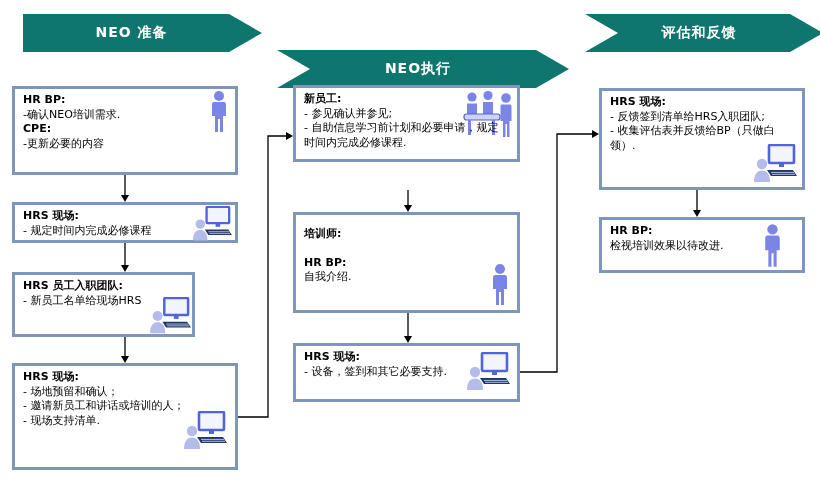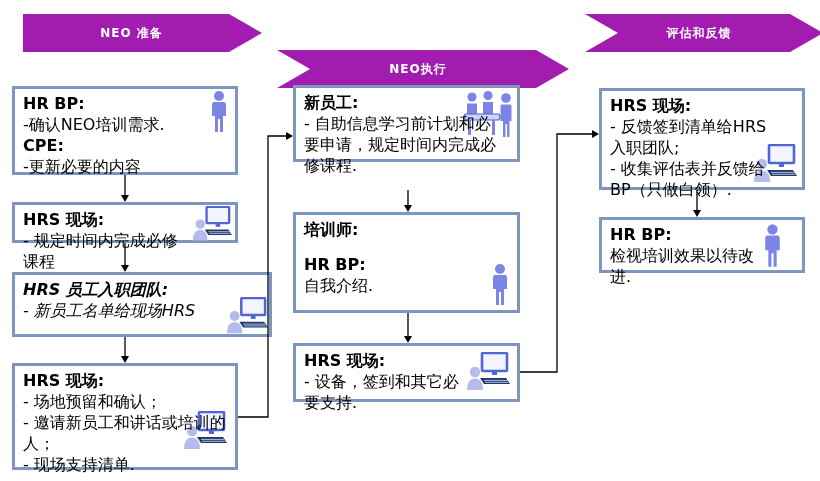--- a/index.html
+++ b/index.html
@@ -1,31 +1,31 @@
 <!DOCTYPE html>
 <html><head>
 <meta charset="utf-8">
 <style>
   html,body{margin:0;padding:0;background:#fff;}
   body{font-family:"DejaVu Sans","Liberation Sans",sans-serif;}
   #canvas{position:relative;width:820px;height:481px;background:#fff;overflow:hidden;}
 
   
   .banner{
-    position:absolute;top:14px;height:38px;background:#a21caf;color:#fff;
-    font-size:12px;font-weight:bold;display:flex;align-items:center;justify-content:center;
+    position:absolute;top:14px;height:38px;background:#0f766e;color:#fff;
+    font-size:14px;font-weight:bold;display:flex;align-items:center;justify-content:center;
     letter-spacing:1px;
   }
   .banner.point{clip-path:polygon(0 0,calc(100% - 33px) 0,100% 50%,calc(100% - 33px) 100%,0 100%);padding-right:22px;}
   .banner.notch{clip-path:polygon(0 0,calc(100% - 33px) 0,100% 50%,calc(100% - 33px) 100%,0 100%,33px 50%);padding-left:8px;padding-right:18px;}
 
   
   .box{
     position:absolute;background:#fff;border:3px solid #7E96BE;box-sizing:border-box;
-    color:#000;font-size:16px;line-height:1.32;z-index:1;
+    color:#000;font-size:11px;line-height:1.32;z-index:1;
   }
   .txt{padding:4px 7px 3px 8px;position:relative;z-index:2;}
   .ln{white-space:pre-wrap;}
   .bold{font-weight:bold;}
   .gap{height:14px;}
   .pr18{padding-right:18px;}
   .pr20{padding-right:20px;}
 
   .icon{position:absolute;z-index:1;}
 
@@ -69,21 +69,21 @@
       <rect x="16" y="1" width="25" height="18" rx="1" fill="#F2F5FE" stroke="#5065D6" stroke-width="2.6"></rect>
       <rect x="26" y="19" width="5" height="4" fill="#5065D6"></rect>
       <path d="M14,26 L40,26 L44,32 L18,32 Z" fill="#1F3864"></path>
       <line x1="18" y1="28.4" x2="41" y2="28.4" stroke="#B3BCEA" stroke-width="1"></line>
       <line x1="19" y1="30.3" x2="42" y2="30.3" stroke="#B3BCEA" stroke-width="1"></line>
       <circle cx="9" cy="20" r="5.2" fill="#B3BCEA"></circle>
       <path d="M1,38 C1,29 5,26.5 9,26.5 C13,26.5 17,29 17,38 Z" fill="#B3BCEA"></path>
     </svg>
   </div>
 
-  <div class="box" style="left:12px;top:272px;width:260px;height:65px;font-style:italic;">
+  <div class="box" style="left:12px;top:272px;width:183px;height:65px;">
     <div class="txt">
       <div class="ln bold">HRS 员工入职团队:</div>
       <div class="ln">- 新员工名单给现场HRS</div>
     </div>
     <svg class="icon" style="right:1px;bottom:-3px;width:42px;height:40px;" viewBox="0 0 44 42">
       <rect x="16" y="1" width="25" height="18" rx="1" fill="#F2F5FE" stroke="#5065D6" stroke-width="2.6"></rect>
       <rect x="26" y="19" width="5" height="4" fill="#5065D6"></rect>
       <path d="M14,26 L40,26 L44,32 L18,32 Z" fill="#1F3864"></path>
       <line x1="18" y1="28.4" x2="41" y2="28.4" stroke="#B3BCEA" stroke-width="1"></line>
       <line x1="19" y1="30.3" x2="42" y2="30.3" stroke="#B3BCEA" stroke-width="1"></line>
@@ -106,37 +106,38 @@
       <line x1="18" y1="28.4" x2="41" y2="28.4" stroke="#B3BCEA" stroke-width="1"></line>
       <line x1="19" y1="30.3" x2="42" y2="30.3" stroke="#B3BCEA" stroke-width="1"></line>
       <circle cx="9" cy="20" r="5.2" fill="#B3BCEA"></circle>
       <path d="M1,38 C1,29 5,26.5 9,26.5 C13,26.5 17,29 17,38 Z" fill="#B3BCEA"></path>
     </svg>
   </div>
 
   <div class="box" style="left:293px;top:85px;width:227px;height:77px;">
     <div class="txt pr18">
       <div class="ln bold">新员工:</div>
+      <div class="ln">- 参见确认并参见;</div>
       <div class="ln">- 自助信息学习前计划和必要申请，规定时间内完成必修课程.</div>
     </div>
     <svg class="icon" style="right:3px;top:3px;width:52px;height:50px;" viewBox="0 0 52 50">
       <circle cx="10" cy="6" r="4.6" fill="#7B85E6"></circle>
       <path d="M5,12.5 L15,12.5 L15,24 L5,24 Z" fill="#7B85E6"></path>
       <circle cx="26" cy="4.6" r="4.6" fill="#7B85E6"></circle>
       <path d="M21,11 L31,11 L31,24 L21,24 Z" fill="#7B85E6"></path>
       <circle cx="44" cy="7" r="4.8" fill="#7B85E6"></circle>
       <path d="M39,13.5 C39,13.5 38.5,14.5 38.5,16 L38.5,30 L41,30 L41,46 L43.5,46 L43.5,33 L45,33 L45,46 L47.5,46 L47.5,30 L49.5,30 L49.5,16 C49.5,14.5 49,13.5 49,13.5 Z" fill="#7B85E6"></path>
       <rect x="2" y="23" width="36" height="6" rx="2.5" fill="#CDD5F5" stroke="#5065D6" stroke-width="1.2"></rect>
       <rect x="6" y="29" width="3" height="15" fill="#7B85E6"></rect>
       <rect x="30" y="29" width="3" height="15" fill="#7B85E6"></rect>
     </svg>
   </div>
 
   <div class="box" style="left:293px;top:212px;width:227px;height:101px;">
-    <div class="txt" style="padding-right:26px;">
+    <div class="txt" style="padding-right:26px;margin-top:8px;">
       <div class="ln bold">培训师:</div>
       <div class="gap"></div>
       <div class="ln bold">HR BP:</div>
       <div class="ln">自我介绍.</div>
     </div>
     <svg class="icon" style="right:4px;bottom:3px;width:26px;height:44px;" viewBox="0 0 26 44">
       <circle cx="13" cy="6" r="5" fill="#7B85E6"></circle>
       <path d="M8,12 C6.5,12 6,13.5 6,15 L6,26 L9,26 L9,42 L12,42 L12,29 L14,29 L14,42 L17,42 L17,26 L20,26 L20,15 C20,13.5 19.5,12 18,12 Z" fill="#7B85E6"></path>
     </svg>
   </div>

